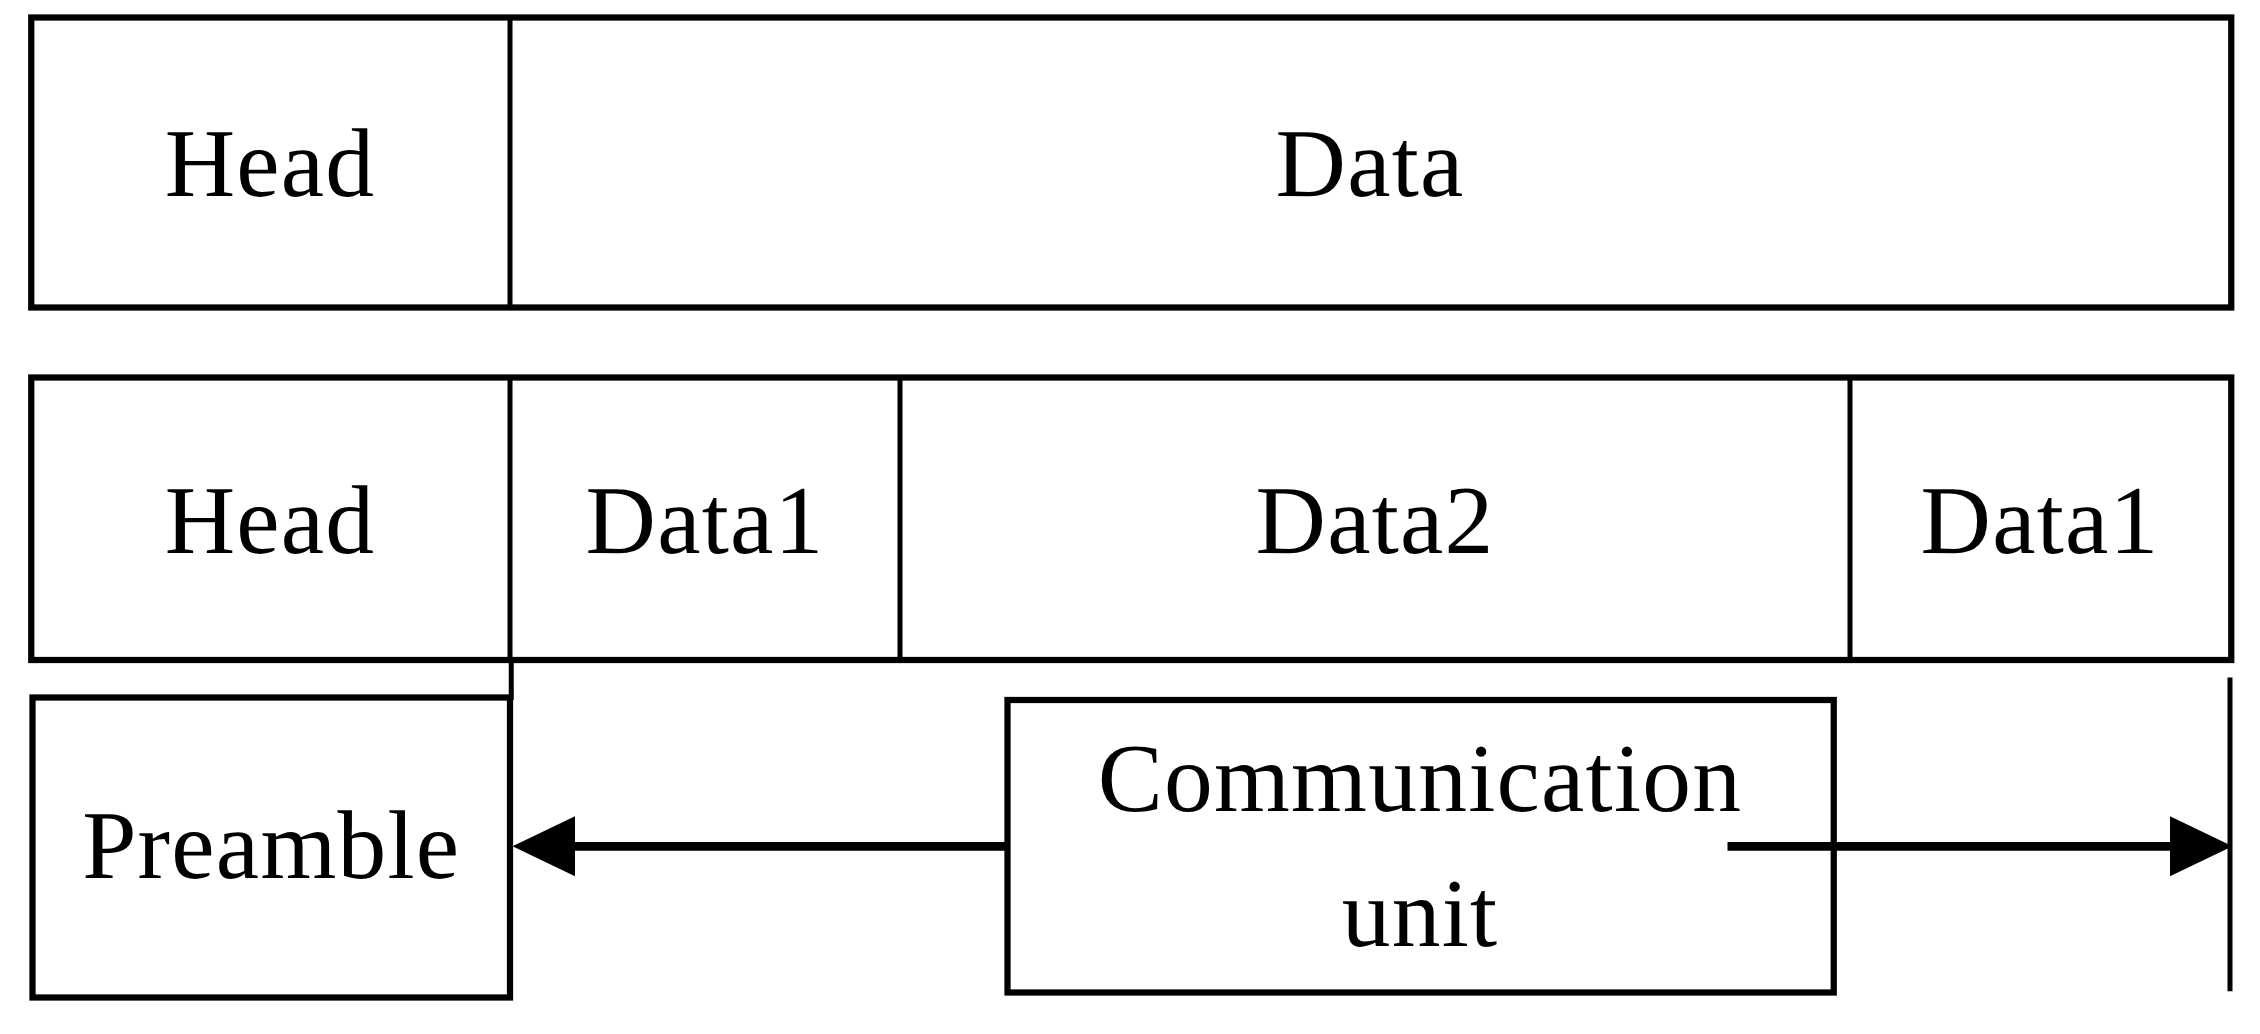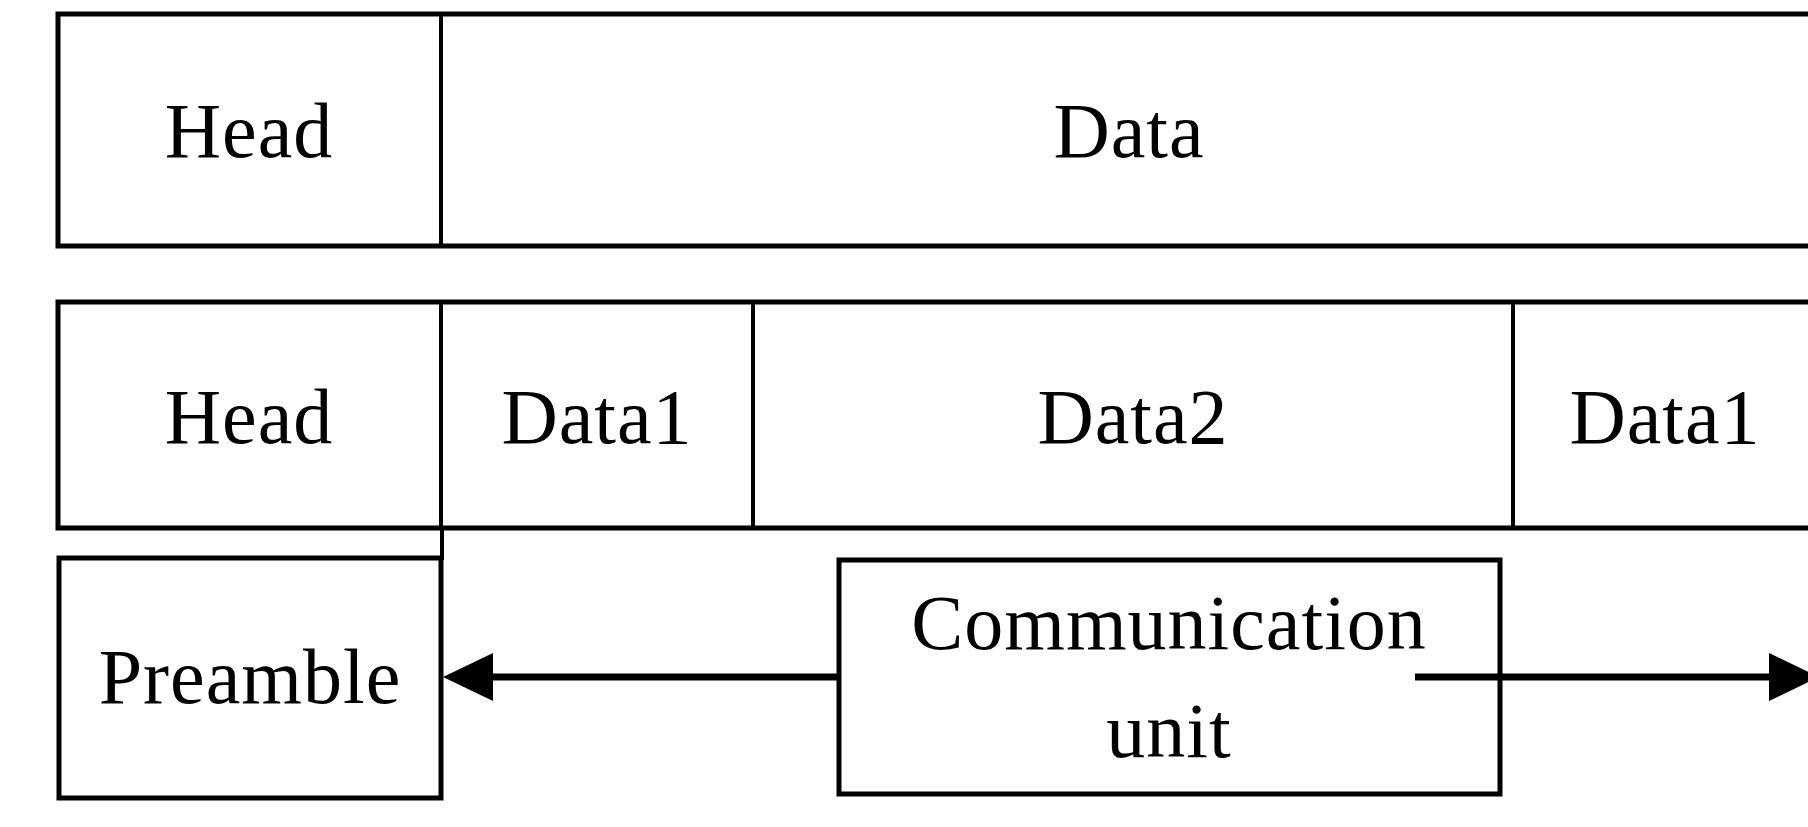--- a/index.html
+++ b/index.html
@@ -8,21 +8,20 @@
     background: #ffffff;
     width: 1808px;
     height: 827px;
     overflow: hidden;
   }
   .diagram-wrap {
     position: relative;
     width: 1672px;
     height: 827px;
     background: #ffffff;
-    padding-left: 33px;
   }
   svg {
     display: block;
   }
   .box {
     fill: #ffffff;
     stroke: #000000;
     stroke-width: 5;
   }
   .divider {

